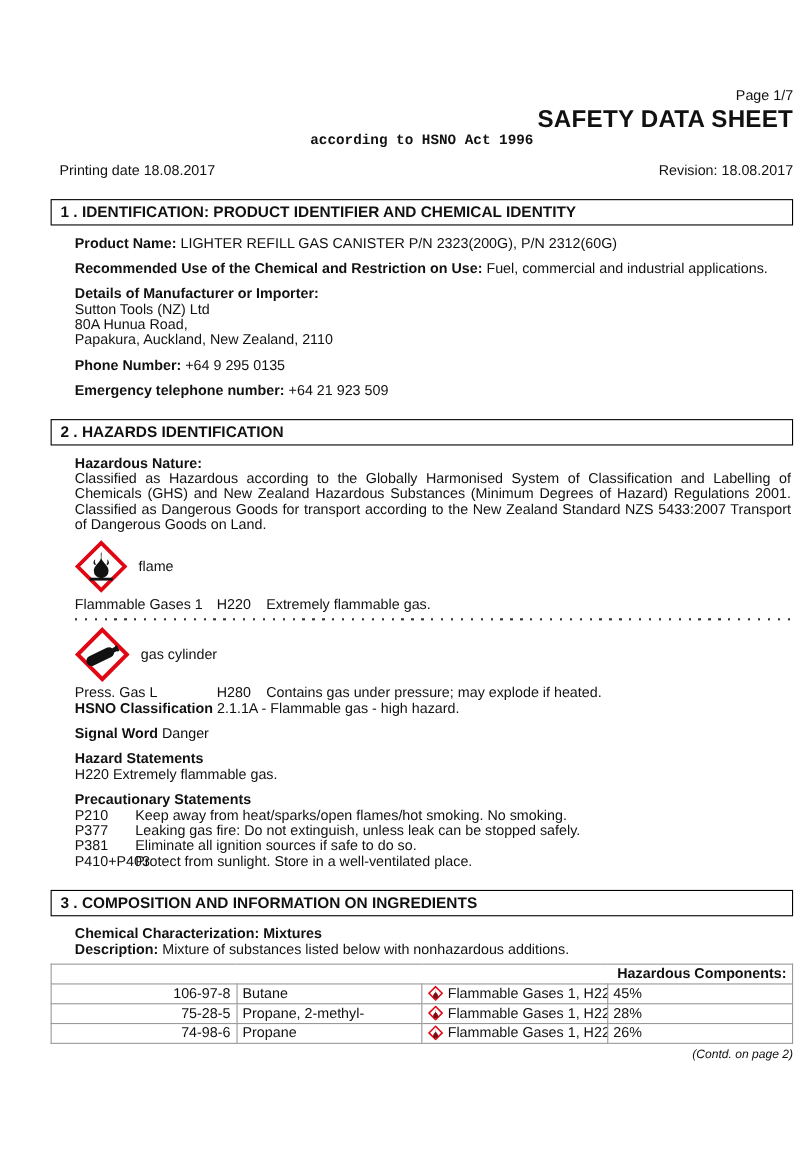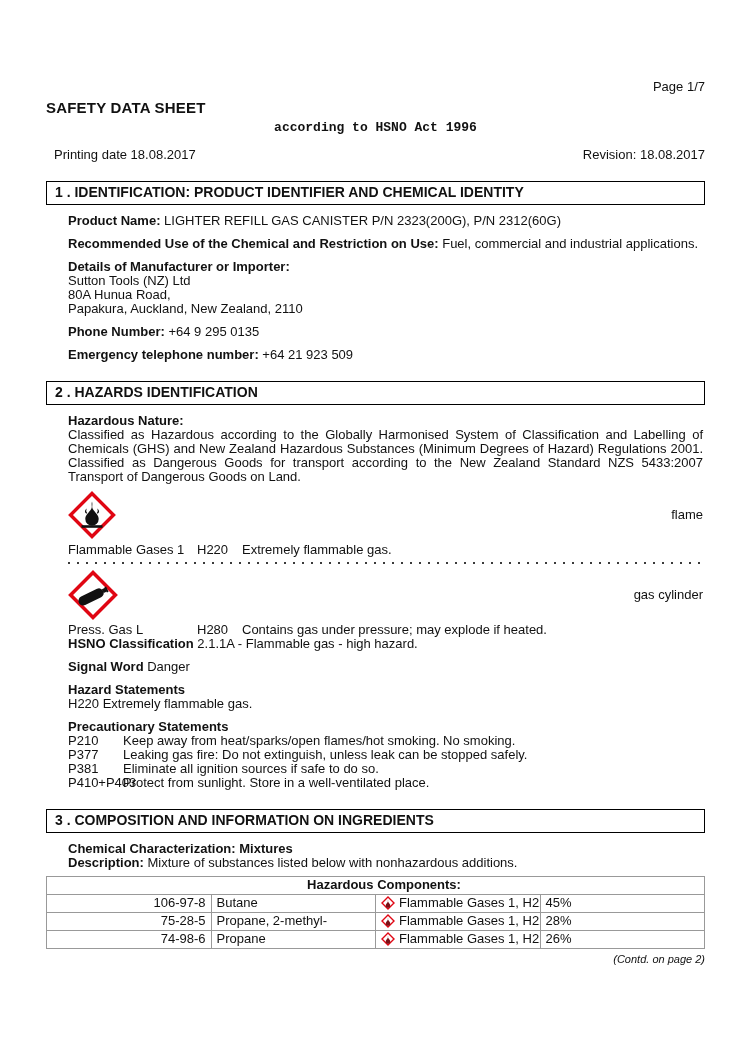--- a/index.html
+++ b/index.html
@@ -9,27 +9,27 @@
     color: #111;
     font-size: 13px;
     line-height: 14px;
   }
   .page {
     position: relative;
     width: 737px;
     height: 1059px;
     margin: 0 auto;
     background: #fff;
-    padding: 80px 32px 0 46px;
+    padding: 80px 16px 0 46px;
     overflow: hidden;
   }
   .bold { font-weight: bold; }
 
   .page-number { text-align: right; font-size: 13px; margin-bottom: 2px; }
-  .doc-title { text-align: left; font-size: 15px; line-height: 24px; font-weight: bold; letter-spacing: .2px; }
+  .doc-title { text-align: right; font-size: 22px; line-height: 24px; font-weight: bold; letter-spacing: .2px; }
   .doc-subtitle { text-align: center; font-size: 13px; font-weight: bold; margin-top: 1px; font-family: Liberation Mono, monospace; }
 
   .meta-row {
     display: flex; justify-content: space-between;
     margin-top: 13px; padding-left: 8px;
   }
 
   .section-header {
     border: 1.5px solid #000;
     font-weight: bold;
@@ -37,21 +37,21 @@
     line-height: 15px;
     padding: 3px 8px 4px 8px;
     margin-top: 19px;
   }
   .section-body { padding-left: 22px; padding-right: 2px; }
 
   .group { margin-top: 9px; }
   .line { min-height: 14px; }
   .just { text-align: justify; }
 
-  .pictogram-row { display: flex; align-items: center; gap: 10px; margin: 5px 0 2px 0; height: 52px; justify-content: space-between; }
+  .pictogram-row { display: flex; align-items: center; gap: 10px; margin: 5px 0 2px 0; height: 52px; }
   .pictogram-row svg { flex: 0 0 auto; }
 
   .hclass-row { display: grid; grid-template-columns: 129px 45px 1fr; }
 
   .dotted-sep {
     height: 2px; margin: 5px 0 4px 0;
     background-image: repeating-linear-gradient(90deg, #3a3a3a 0 2px, transparent 2px 9px);
   }
 
   .p-row { display: grid; grid-template-columns: 55px 1fr; }
@@ -64,21 +64,21 @@
   }
   .comp-table th, .comp-table td {
     border: 1px solid #999;
     font-size: 13px;
     padding: 1px 5px 2px 5px;
     vertical-align: middle;
     overflow: hidden;
     white-space: nowrap;
   }
   .comp-table th {
-    text-align: center; font-weight: bold; padding-left: 22px;
+    text-align: right; font-weight: bold; padding-left: 22px;
   }
   .col-cas { width: 96px; text-align: right; }
   .col-name { width: 190px; }
   .col-class { width: auto; }
   .col-pct { width: 50px; }
   .class-cell { display: flex; align-items: center; gap: 4px; }
   .class-cell svg { flex: 0 0 auto; }
 
   .contd-note { text-align: right; font-size: 11px; margin-top: 3px; font-style: italic; }
 </style>

